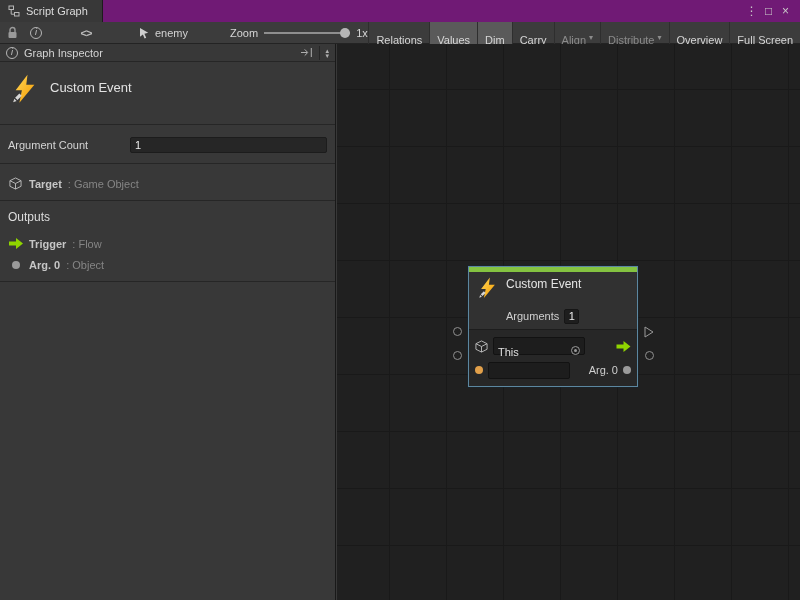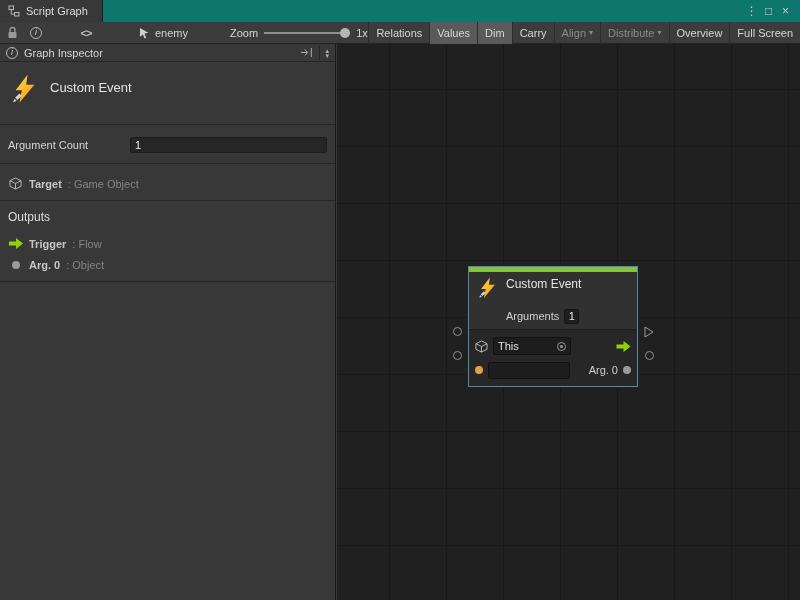--- a/index.html
+++ b/index.html
@@ -2,40 +2,40 @@
 <html><head>
 <meta charset="utf-8">
 <style>
   html,body{margin:0;padding:0}
   *{box-sizing:border-box}
   body{width:800px;height:600px;overflow:hidden;background:#383838;
        font-family:"Liberation Sans",sans-serif;cursor:default}
   .app{position:relative;width:800px;height:600px;background:#383838}
 
   
-  .titlebar{position:absolute;left:0;top:0;width:800px;height:22px;background:#0f766e;
+  .titlebar{position:absolute;left:0;top:0;width:800px;height:22px;background:#701a75;
             display:flex;color:#dcdcdc;font-size:11px}
   .tab{display:flex;align-items:center;gap:6px;padding:0 14px 0 8px;background:#383838;height:22px;border-right:1px solid #1c1c1c}
   .winctl{margin-left:auto;display:flex;align-items:center;padding-right:6px;color:#c9c9c9}
   .winctl span{width:17px;text-align:center;font-size:12px}
 
   
   .toolbar{position:absolute;left:0;top:22px;width:800px;height:22px;background:#3c3c3c;
            border-bottom:1px solid #232323;display:flex;align-items:center;font-size:11px;color:#d6d6d6}
   .ticon{display:flex;align-items:center;justify-content:center;width:24px;height:22px}
   .info-circle{display:inline-flex;align-items:center;justify-content:center;width:12px;height:12px;
                border:1px solid #b5b5b5;border-radius:50%;color:#c5c5c5;font-size:9px;font-style:italic;line-height:1}
   .code-glyph{color:#bdbdbd;letter-spacing:-1px;font-weight:bold}
   .breadcrumb{display:flex;align-items:center;gap:5px;margin-left:40px;color:#d2d2d2}
   .zoom-wrap{display:flex;align-items:flex-start;margin-left:42px;gap:6px}
   .zoom-slider{position:relative;width:86px;height:12px}
   .zoom-track{position:absolute;left:0;right:0;top:5px;height:2px;background:#8f8f8f}
   .zoom-knob{position:absolute;right:0;top:1px;width:10px;height:10px;border-radius:50%;background:#b6b6b6}
   .tgroup{margin-left:auto;display:flex;height:22px;align-items:stretch}
-  .tbtn{display:flex;align-items:center;gap:3px;padding:0 7px;border-left:1px solid #2e2e2e;white-space:nowrap}
+  .tbtn{display:flex;align-items:flex-start;gap:3px;padding:12px 7px;border-left:1px solid #2e2e2e;white-space:nowrap}
   .tbtn.active{background:#5a5a5a}
   .tbtn.disabled{color:#8b8b8b}
   .caret{font-size:8px;line-height:1}
 
   
   .inspector{position:absolute;left:0;top:44px;width:336px;height:556px;background:#383838;
              border-right:1px solid #191919;color:#d4d4d4;font-size:11px}
   .insp-header{height:18px;display:flex;align-items:center;gap:6px;padding:0 6px;border-bottom:1px solid #262626}
   .insp-right{margin-left:auto;display:flex;align-items:center;gap:6px}
   .scrub{display:flex;flex-direction:column;align-items:center;line-height:5px;font-size:7px;
@@ -68,22 +68,22 @@
   .node{position:absolute;left:131px;top:222px;width:170px;background:#282828;
         border:1px solid #5C87A0;box-shadow:0 0 0 1px rgba(20,40,55,.35)}
   .node-accent{height:5px;background:#84C341}
   .node-head{background:#313131;padding:5px 8px;display:flex;gap:7px;align-items:flex-start}
   .node-title{font-size:12px;color:#e4e4e4;line-height:15px}
   .args-row{display:flex;align-items:center;gap:5px;margin-top:16px;font-size:11px;color:#d0d0d0;height:16px}
   .args-box{min-width:15px;height:15px;background:#1e1e1e;border:1px solid #161616;border-radius:2px;
             color:#ececec;font-size:11px;display:flex;align-items:center;justify-content:center;padding:0 3px}
   .node-body{background:#272727;border-top:1px solid #1d1d1d;padding:5px 6px;display:flex;flex-direction:column;gap:2px}
   .prow{display:flex;align-items:center;gap:5px;height:22px;font-size:11px;color:#d0d0d0}
-  .dropdown{width:78px;height:17px;background:#1d1d1d;border:1px solid #121212;border-radius:2px;
-            display:flex;align-items:center;justify-content:space-between;padding:8px 4px;color:#e0e0e0}
+  .dropdown{width:92px;height:17px;background:#1d1d1d;border:1px solid #121212;border-radius:2px;
+            display:flex;justify-content:space-between;padding:8px 4px;color:#e0e0e0}
   .picker{width:9px;height:9px;border:1px solid #9a9a9a;border-radius:50%;position:relative}
   .picker::after{content:"";position:absolute;left:2px;top:2px;width:3px;height:3px;border-radius:50%;background:#9a9a9a}
   .nfield{width:82px;height:17px;background:#1d1d1d;border:1px solid #121212;border-radius:2px;
           color:#e0e0e0;font-size:11px;padding:0 4px;font-family:"Liberation Sans",sans-serif;outline:none}
   .spacer{flex:1}
   .arg-label{color:#cfcfcf}
   .oport{position:absolute;width:9px;height:9px;border:1px solid #8f8f8f;border-radius:50%;background:transparent}
 </style>
 </head>
 <body>

